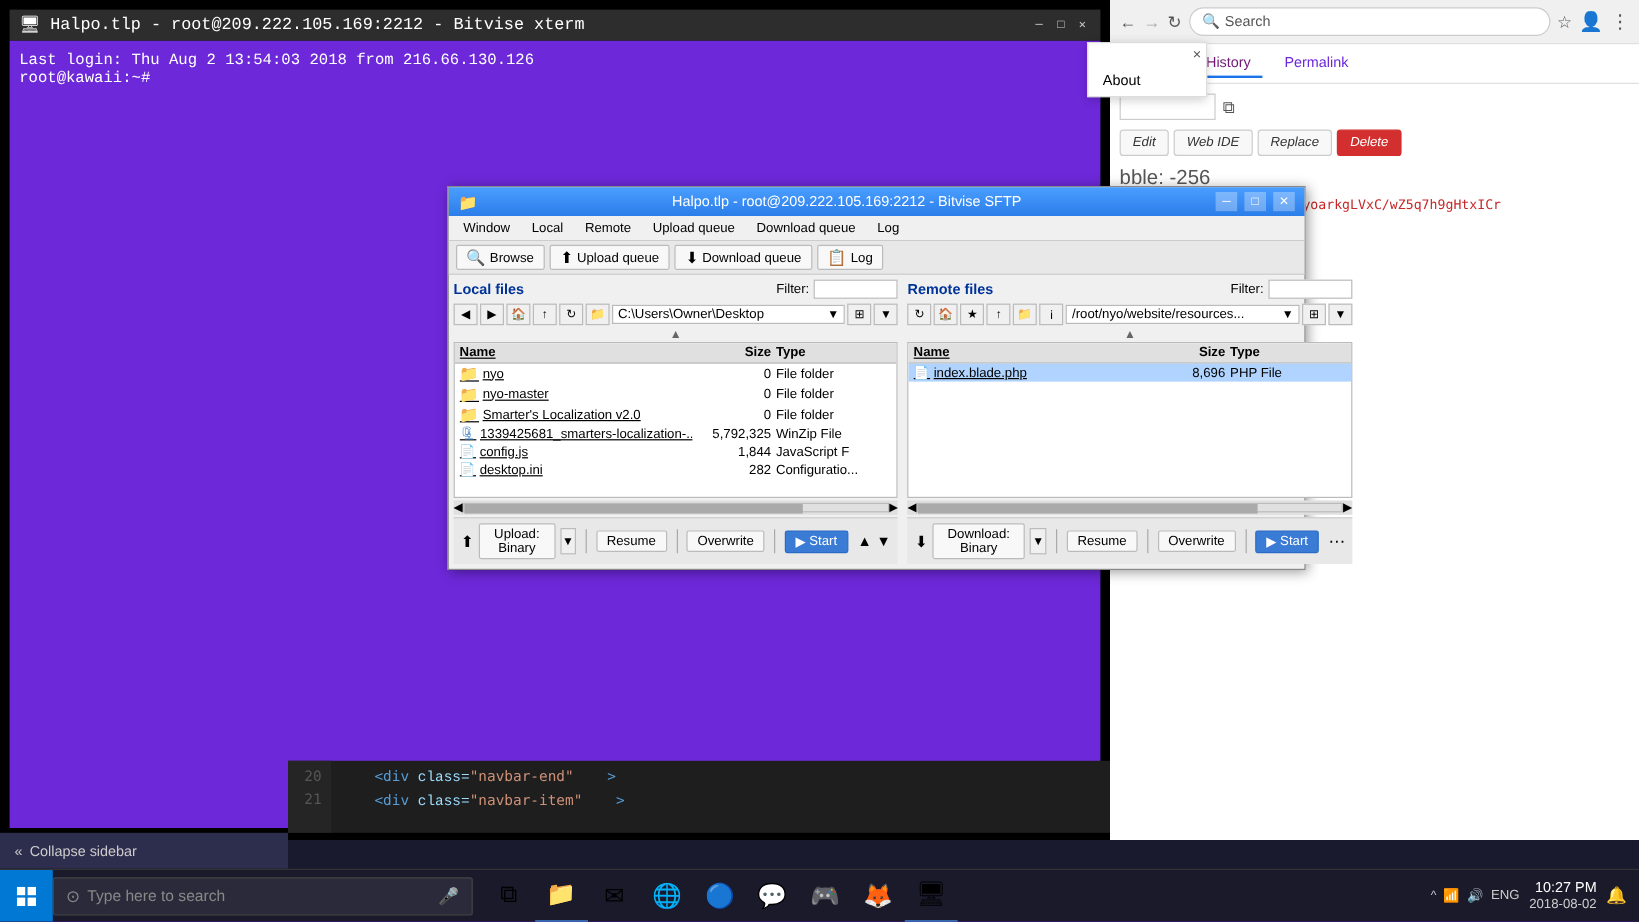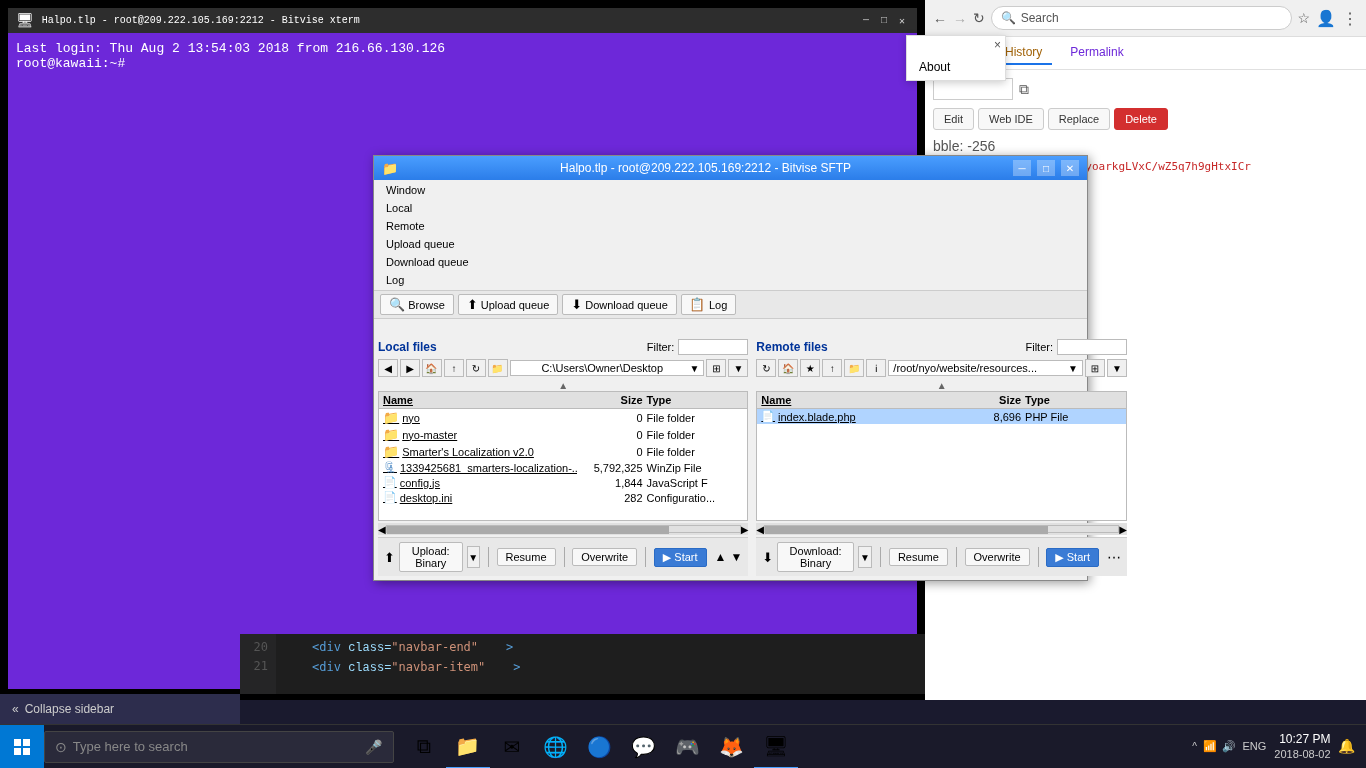--- a/index.html
+++ b/index.html
@@ -8,21 +8,21 @@
     
     .terminal-bg {
       position: absolute; top: 0; left: 0; width: 925px; height: 700px;
       background: #000; color: #fff; font-family: 'Courier New', monospace; font-size: 13px;
       padding: 8px;
     }
     .terminal-titlebar {
       background: #2d2d2d; color: #fff; font-size: 12px; padding: 4px 8px;
       display: flex; align-items: center; gap: 8px;
     }
-    .terminal-titlebar .title { flex: 1; font-size: 10px; }
+    .terminal-titlebar .title { flex: 1; font-size: 14px; }
     .terminal-controls { display: flex; gap: 4px; }
     .terminal-controls span { width: 14px; height: 14px; display: inline-flex; align-items: center; justify-content: center; cursor: pointer; font-size: 10px; color: #ccc; }
     .terminal-body { padding: 8px; font-family: 'Courier New', monospace; font-size: 13px; color: #fff; background: #6d28d9; height: calc(100% - 28px); }
 
     
     .right-panel {
       position: absolute; top: 0; right: 0; width: 441px; height: 700px;
       background: #fff;
     }
     .browser-bar {
@@ -30,28 +30,28 @@
       border-bottom: 1px solid #ddd;
     }
     .browser-bar .search-box {
       flex: 1; background: #fff; border: 1px solid #ccc; border-radius: 20px;
       padding: 4px 10px; font-size: 12px; display: flex; align-items: center; gap: 4px;
     }
     .code-tabs {
       display: flex; background: #fff; border-bottom: 1px solid #e0e0e0; padding: 4px 8px; gap: 8px;
     }
     .code-tab { padding: 4px 10px; font-size: 12px; cursor: pointer; color: #6d28d9; }
-    .code-tab.active { color: #a16207; border-bottom: 2px solid #1a73e8; }
+    .code-tab.active { color: #701a75; border-bottom: 2px solid #1a73e8; }
     .code-content { padding: 8px; font-size: 12px; color: #333; overflow: hidden; }
     .code-hash { display: flex; align-items: center; gap: 6px; margin-bottom: 8px; }
     .code-hash input { border: 1px solid #ccc; padding: 3px 8px; font-size: 12px; font-family: monospace; }
     .action-buttons { display: flex; gap: 4px; margin-bottom: 8px; }
-    .action-btn { padding: 4px 10px; font-size: 11px; border: 1px solid #ccc; background: #f8f8f8; cursor: pointer; border-radius: 3px; color: #333; }
+    .action-btn { padding: 4px 10px; font-size: 11px; border: 1px solid #ccc; background: #f8f8f8; cursor: pointer; border-radius: 3px; color: #333; font-style: italic; }
     .action-btn.delete { background: #d32f2f; color: #fff; border-color: #d32f2f; }
-    .code-info { font-size: 14px; color: #555; margin-bottom: 6px; }
+    .code-info { font-size: 17px; color: #555; margin-bottom: 6px; }
     .code-line { font-family: monospace; font-size: 11px; color: #c62828; word-break: break-all; }
 
     
     .about-popup {
       position: absolute; top: 35px; right: 360px; width: 100px; background: #fff;
       border: 1px solid #ddd; box-shadow: 0 2px 8px rgba(0,0,0,0.2); z-index: 100;
     }
     .about-popup-header { display: flex; justify-content: flex-end; padding: 2px 4px; }
     .about-popup-header span { cursor: pointer; font-size: 12px; color: #555; }
     .about-popup-item { padding: 6px 12px; font-size: 12px; cursor: pointer; }
@@ -62,27 +62,27 @@
       background: #f0f0f0; border: 1px solid #888; box-shadow: 2px 2px 10px rgba(0,0,0,0.4);
       z-index: 200;
     }
     .sftp-titlebar {
       background: linear-gradient(to bottom, #4a9eff, #2b7de9); color: #fff;
       padding: 4px 8px; display: flex; align-items: center; gap: 6px; font-size: 12px;
     }
     .sftp-titlebar .title { flex: 1; text-align: center; }
     .sftp-titlebar-controls { display: flex; gap: 6px; }
     .sftp-titlebar-controls span { width: 18px; height: 16px; display: inline-flex; align-items: center; justify-content: center; background: rgba(255,255,255,0.3); cursor: pointer; font-size: 10px; }
-    .sftp-menubar { background: #f0f0f0; display: flex; gap: 2px; padding: 2px 4px; border-bottom: 1px solid #ccc; flex-direction: column; }
+    .sftp-menubar { background: #f0f0f0; display: flex; gap: 2px; padding: 2px 4px; border-bottom: 1px solid #ccc; }
     .sftp-menu-item { padding: 2px 8px; font-size: 11px; cursor: pointer; }
     .sftp-toolbar { background: #e8e8e8; display: flex; align-items: center; gap: 4px; padding: 3px 6px; border-bottom: 1px solid #ccc; }
     .sftp-toolbar-btn { display: flex; align-items: center; gap: 3px; padding: 2px 8px; font-size: 11px; background: #f8f8f8; border: 1px solid #bbb; cursor: pointer; border-radius: 2px; }
     
     .sftp-content { display: flex; }
-    .sftp-pane { flex: 1; padding: 4px; margin-top: 16px; }
+    .sftp-pane { flex: 1; padding: 4px; }
     .sftp-pane-divider { width: 1px; background: #aaa; }
     
     .sftp-pane-header { display: flex; align-items: center; justify-content: space-between; margin-bottom: 4px; }
     .sftp-pane-title { font-weight: bold; font-size: 12px; color: #003399; }
     .sftp-pane-filter { display: flex; align-items: center; gap: 4px; font-size: 11px; }
     .sftp-pane-filter input { width: 80px; border: 1px solid #bbb; padding: 1px 4px; font-size: 11px; }
     
     .sftp-nav { display: flex; align-items: center; gap: 2px; margin-bottom: 3px; }
     .sftp-nav-btn { width: 20px; height: 18px; background: #f0f0f0; border: 1px solid #bbb; display: inline-flex; align-items: center; justify-content: center; cursor: pointer; font-size: 10px; }
     .sftp-path { flex: 1; display: flex; align-items: center; background: #fff; border: 1px solid #bbb; padding: 1px 4px; font-size: 11px; }
@@ -264,21 +264,21 @@
       </div>
 
       <div class="sftp-nav">
         <button class="sftp-nav-btn">◀</button>
         <button class="sftp-nav-btn">▶</button>
         <button class="sftp-nav-btn">🏠</button>
         <button class="sftp-nav-btn">↑</button>
         <button class="sftp-nav-btn">↻</button>
         <button class="sftp-nav-btn">📁</button>
         <div class="sftp-path">
-          <span style="font-size:11px;flex:1;text-align:center;">C:\Users\Owner\Desktop</span>
+          <span style="font-size:11px;flex:1;">C:\Users\Owner\Desktop</span>
           <span style="font-size:10px;">▼</span>
         </div>
         <button class="sftp-nav-btn">⊞</button>
         <button class="sftp-nav-btn">▼</button>
       </div>
 
       <div style="text-align:center;font-size:10px;color:#666;cursor:pointer;">▲</div>
 
       <div class="sftp-file-list">
         <div class="sftp-file-header">

